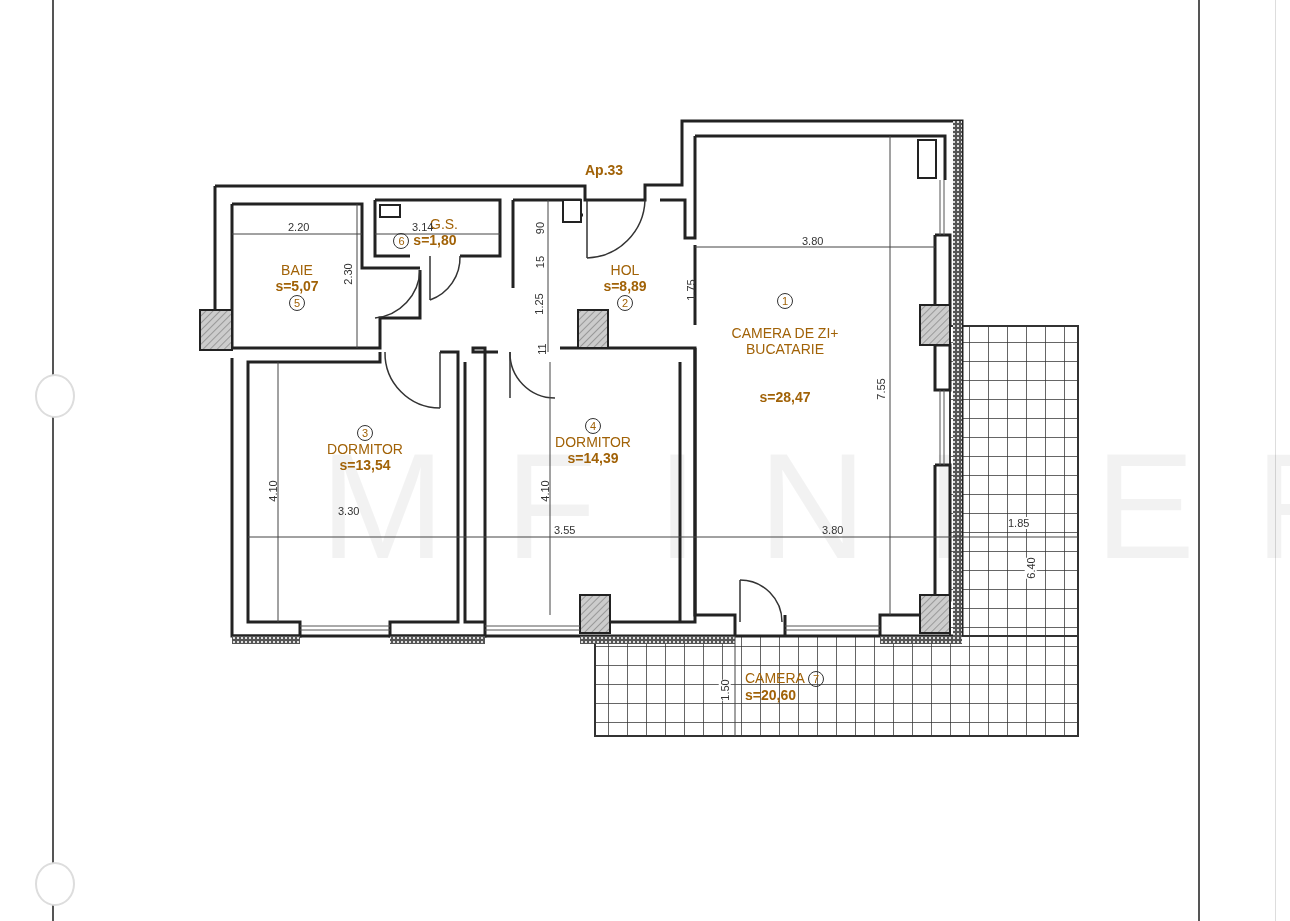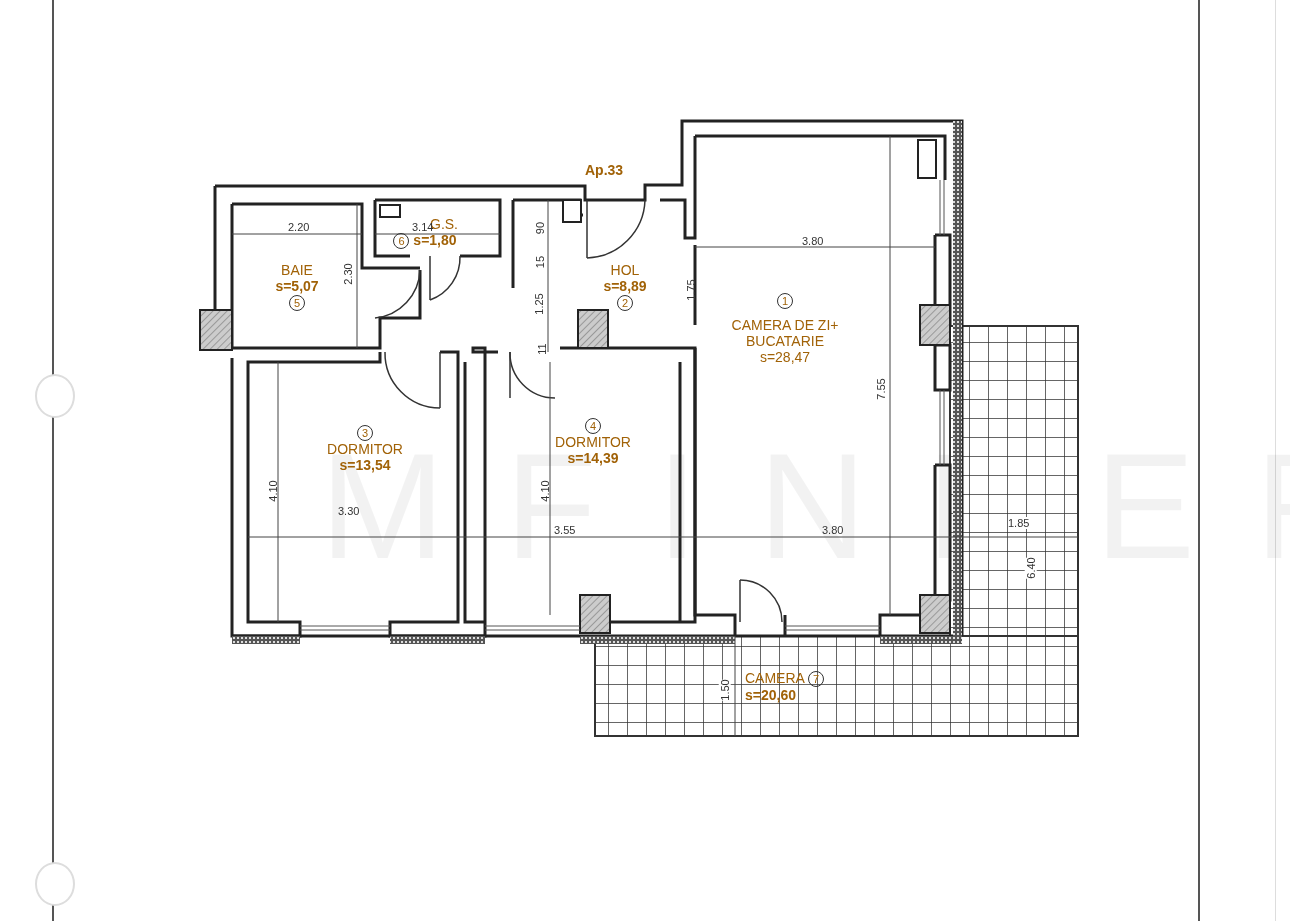--- a/index.html
+++ b/index.html
@@ -146,23 +146,23 @@
 </div>
 
 <div class="lbl" style="left:590px;top:262px;width:70px;">
   <div>HOL</div>
   <div style="font-weight:bold;">s=8,89</div>
   <span class="num">2</span>
 </div>
 
 <div class="lbl" style="left:710px;top:292px;width:150px;">
   <span class="num">1</span>
-  <div style="margin-top:8px;">CAMERA DE ZI+</div>
+  <div style="margin-top:16px;">CAMERA DE ZI+</div>
   <div>BUCATARIE</div>
-  <div style="font-weight:normal;">s=28,47</div>
+  <div style="font-weight:bold;margin-top:32px;">s=28,47</div>
 </div>
 
 <div class="lbl" style="left:320px;top:424px;width:90px;">
   <span class="num">3</span>
   <div>DORMITOR</div>
   <div style="font-weight:bold;">s=13,54</div>
 </div>
 
 <div class="lbl" style="left:548px;top:417px;width:90px;">
   <span class="num">4</span>

